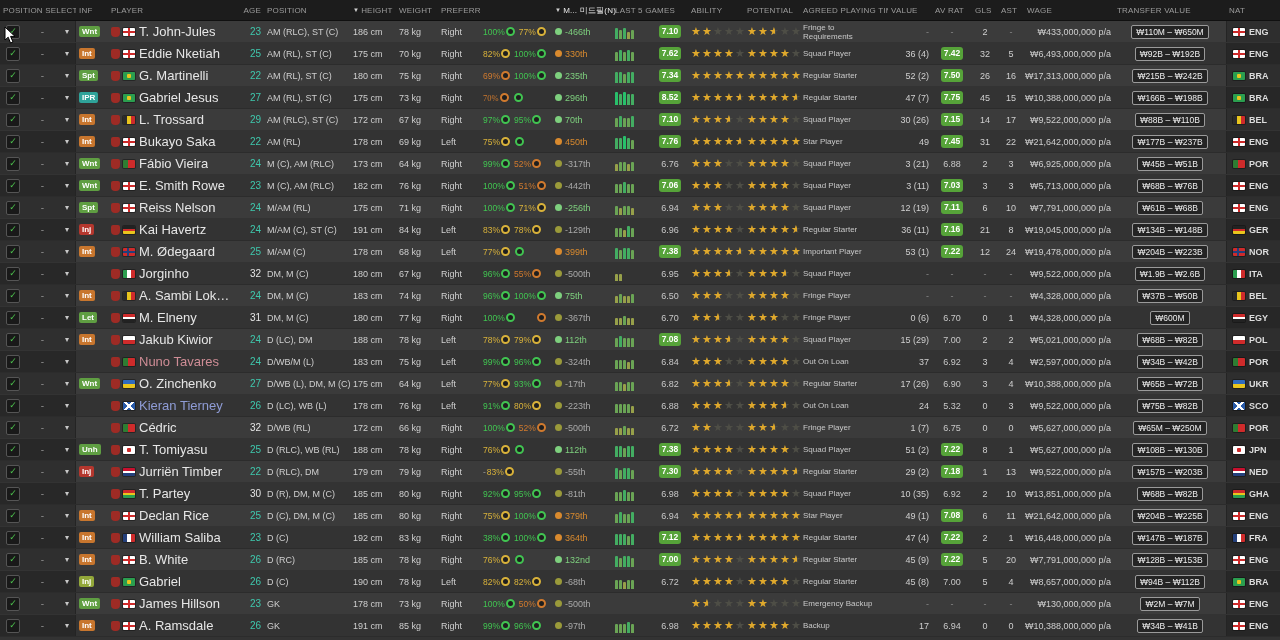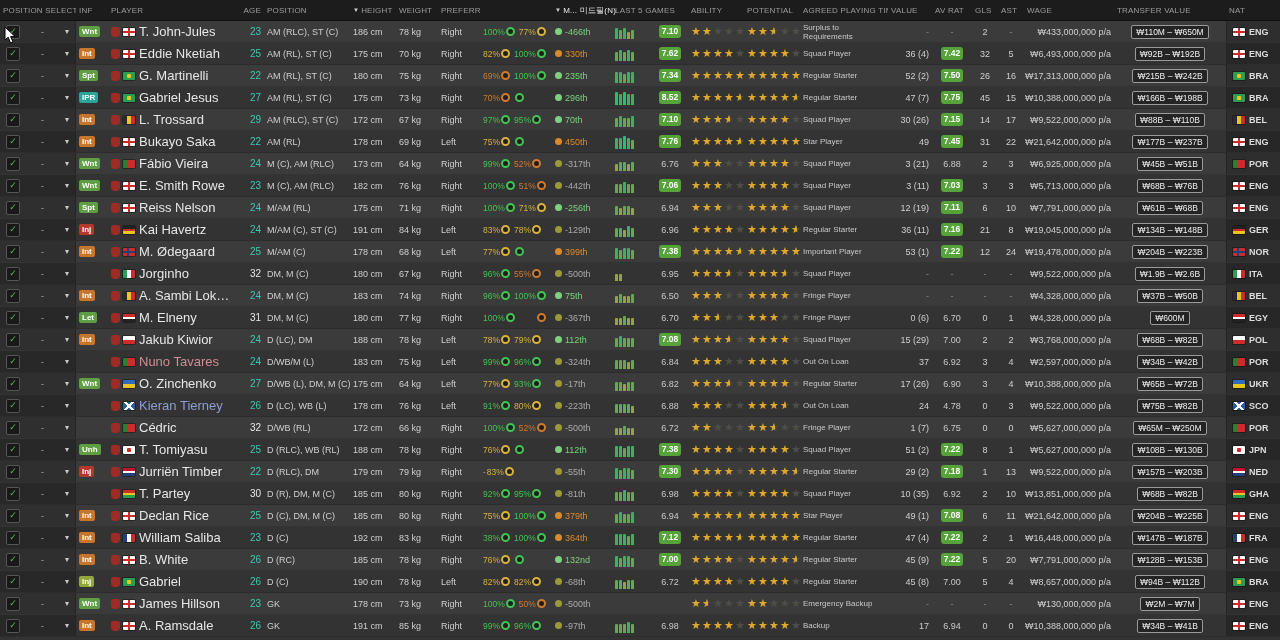--- a/index.html
+++ b/index.html
@@ -218,21 +218,21 @@
     <div class="c cw-po">
           <span class="starwrap">
             <span class="st full">★</span>
             <span class="st full">★</span>
             <span class="st half">★</span>
             <span class="st empty">★</span>
             <span class="st empty">★</span>
           </span>
         </div>
     <div class="c cw-pt">
-          <span class="pt">Surplus to Requirements</span>
+          <span class="pt">Fringe to Requirements</span>
         </div>
     <div class="c cw-apps cell-right">
           <span class="small dim">-</span>
         </div>
     <div class="c cw-av cell-center">
           <span class="plainv dim">-</span>
         </div>
     <div class="c cw-gls cell-center">
           <span class="small">2</span>
         </div>
@@ -466,21 +466,21 @@
     <div class="c cw-ht">
           <span class="small">175 cm</span>
         </div>
     <div class="c cw-wt">
           <span class="small">73 kg</span>
         </div>
     <div class="c cw-foot">
           <span class="small">Right</span>
         </div>
     <div class="c cw-cond">
-      <span class="pct" style="color: rgb(208, 122, 46);">70%</span>
+      <span class="pct" style="color: rgb(208, 122, 46); font-family: Liberation Serif, serif;">70%</span>
       <span class="ring" style="border-color: rgb(208, 122, 46);"></span>
       <span class="pct" style="color: rgb(65, 196, 81);"></span>
       <span class="ring" style="border-color: rgb(65, 196, 81);"></span>
     </div>
     <div class="c cw-rank">
       <span class="rdot" style="background: rgb(126, 208, 126);"></span>
       <span class="small" style="color: rgb(126, 208, 126);">296th</span>
     </div>
     <div class="c cw-last5">
           <span class="barwrap">
@@ -1572,21 +1572,21 @@
     <div class="c cw-av cell-center">
           <span class="plainv">7.00</span>
         </div>
     <div class="c cw-gls cell-center">
           <span class="small">2</span>
         </div>
     <div class="c cw-ast cell-center">
           <span class="small">2</span>
         </div>
     <div class="c cw-wage cell-right">
-          <span class="small">₩3,768,000,000 p/a</span>
+          <span class="small">₩5,021,000,000 p/a</span>
         </div>
     <div class="c cw-val cell-center">
           <span class="valbox">₩68B – ₩82B</span>
         </div>
     <div class="c cw-nat cell-nat">
       <span class="flagbox flag-pol"></span>
       <span class="natcode">POL</span>
     </div>
   </div>
 
@@ -1847,21 +1847,21 @@
             <span class="st empty">★</span>
           </span>
         </div>
     <div class="c cw-pt">
           <span class="pt">Out On Loan</span>
         </div>
     <div class="c cw-apps cell-right">
           <span class="small">24</span>
         </div>
     <div class="c cw-av cell-center">
-          <span class="plainv">4.78</span>
+          <span class="plainv">5.32</span>
         </div>
     <div class="c cw-gls cell-center">
           <span class="small">0</span>
         </div>
     <div class="c cw-ast cell-center">
           <span class="small">3</span>
         </div>
     <div class="c cw-wage cell-right">
           <span class="small">₩9,522,000,000 p/a</span>
         </div>

